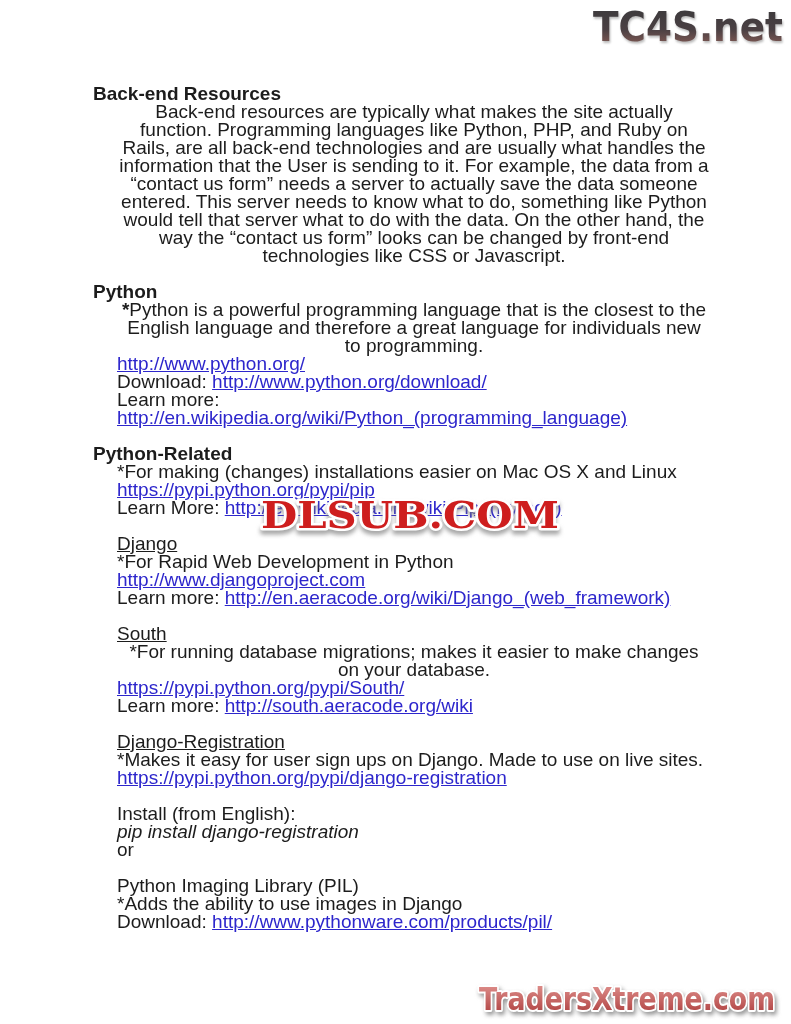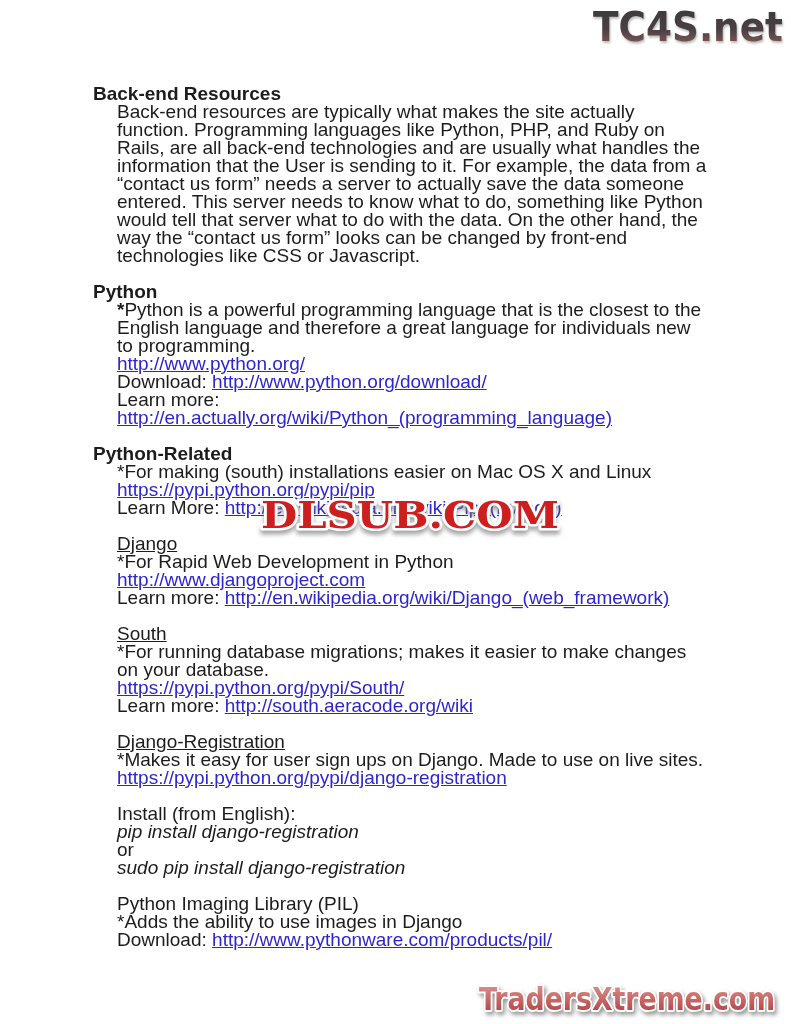--- a/index.html
+++ b/index.html
@@ -5,21 +5,21 @@
   html,body{margin:0;padding:0;background:#ffffff;}
   .page{position:relative;width:791px;height:1024px;background:#ffffff;overflow:hidden;
         font-family:"Liberation Sans",sans-serif;}
   .content{position:absolute;left:93px;top:85px;width:618px;font-size:19px;line-height:18px;
            color:#1c1c1c;}
   .section + .section{margin-top:18px;}
   .sub + .sub{margin-top:18px;}
   .heading{font-weight:bold;}
   .indent{margin-left:24px;width:594px;}
   .line{min-height:18px;}
-  .para{min-height:18px;}
+  .para{min-height:18px;text-align:center;}
   .u{text-decoration:underline;}
   .cmd{font-style:italic;}
   .label{white-space:pre-wrap;}
   .b{font-weight:bold;}
   a.lnk{color:var(--link,#2d26cc);text-decoration:underline;cursor:pointer;}
   .wm{position:absolute;}
   #wm-top{top:0;left:586px;}
   #wm-center{top:488px;left:250px;}
   #wm-bottom{top:971px;left:468px;}
 </style>
@@ -47,59 +47,58 @@
         <div class="para">Back-end resources are typically what makes the site actually function. Programming languages like Python, PHP, and Ruby on Rails, are all back-end technologies and are usually what handles the information that the User is sending to it. For example, the data from a “contact us form” needs a server to actually save the data someone entered. This server needs to know what to do, something like Python would tell that server what to do with the data. On the other hand, the way the “contact us form” looks can be changed by front-end technologies like CSS or Javascript.</div>
       </div>
     </div>
 
     <div class="section">
       <div class="heading">Python</div>
       <div class="indent">
         <div class="para"><span class="b">*</span><span>Python is a powerful programming language that is the closest to the English language and therefore a great language for individuals new to programming.</span></div>
         <div class="line"><a class="lnk">http://www.python.org/</a></div>
         <div class="line"><span class="label">Download: </span><a class="lnk">http://www.python.org/download/</a></div>
-        <div class="line"><span class="label">Learn more:  </span><a class="lnk">http://en.actually.org/wiki/Python_(programming_language)</a></div>
+        <div class="line"><span class="label">Learn more:  </span><a class="lnk">http://en.wikipedia.org/wiki/Python_(programming_language)</a></div>
       </div>
     </div>
 
     <div class="section">
       <div class="heading">Python-Related</div>
       <div class="indent">
 
         <div class="sub">
-          <div class="line">*For making (south) installations easier on Mac OS X and Linux</div>
+          <div class="line">*For making (changes) installations easier on Mac OS X and Linux</div>
           <div class="line"><a class="lnk">https://pypi.python.org/pypi/pip</a></div>
           <div class="line"><span class="label">Learn More: </span><a class="lnk">http://en.wikipedia.org/wiki/Pip_(Python)</a></div>
         </div>
 
         <div class="sub">
           <div class="line"><span class="u">Django</span></div>
           <div class="line">*For Rapid Web Development in Python</div>
           <div class="line"><a class="lnk">http://www.djangoproject.com</a></div>
-          <div class="line"><span class="label">Learn more: </span><a class="lnk">http://en.wikipedia.org/wiki/Django_(web_framework)</a></div>
+          <div class="line"><span class="label">Learn more: </span><a class="lnk">http://en.aeracode.org/wiki/Django_(web_framework)</a></div>
         </div>
 
         <div class="sub">
           <div class="line"><span class="u">South</span></div>
           <div class="para">*For running database migrations; makes it easier to make changes on your database.</div>
           <div class="line"><a class="lnk">https://pypi.python.org/pypi/South/</a></div>
           <div class="line"><span class="label">Learn more: </span><a class="lnk">http://south.aeracode.org/wiki</a></div>
         </div>
 
         <div class="sub">
           <div class="line"><span class="u">Django-Registration</span></div>
           <div class="line">*Makes it easy for user sign ups on Django. Made to use on live sites.</div>
           <div class="line"><a class="lnk">https://pypi.python.org/pypi/django-registration</a></div>
         </div>
 
         <div class="sub">
           <div class="line">Install (from English):</div>
           <div class="line cmd">pip install django-registration</div>
           <div class="line">or</div>
-          <div class="line cmd">sudo pip install django-registration</div>
         </div>
 
         <div class="sub">
           <div class="line">Python Imaging Library (PIL)</div>
           <div class="line">*Adds the ability to use images in Django</div>
           <div class="line"><span class="label">Download: </span><a class="lnk">http://www.pythonware.com/products/pil/</a></div>
         </div>
 
       </div>
     </div>

